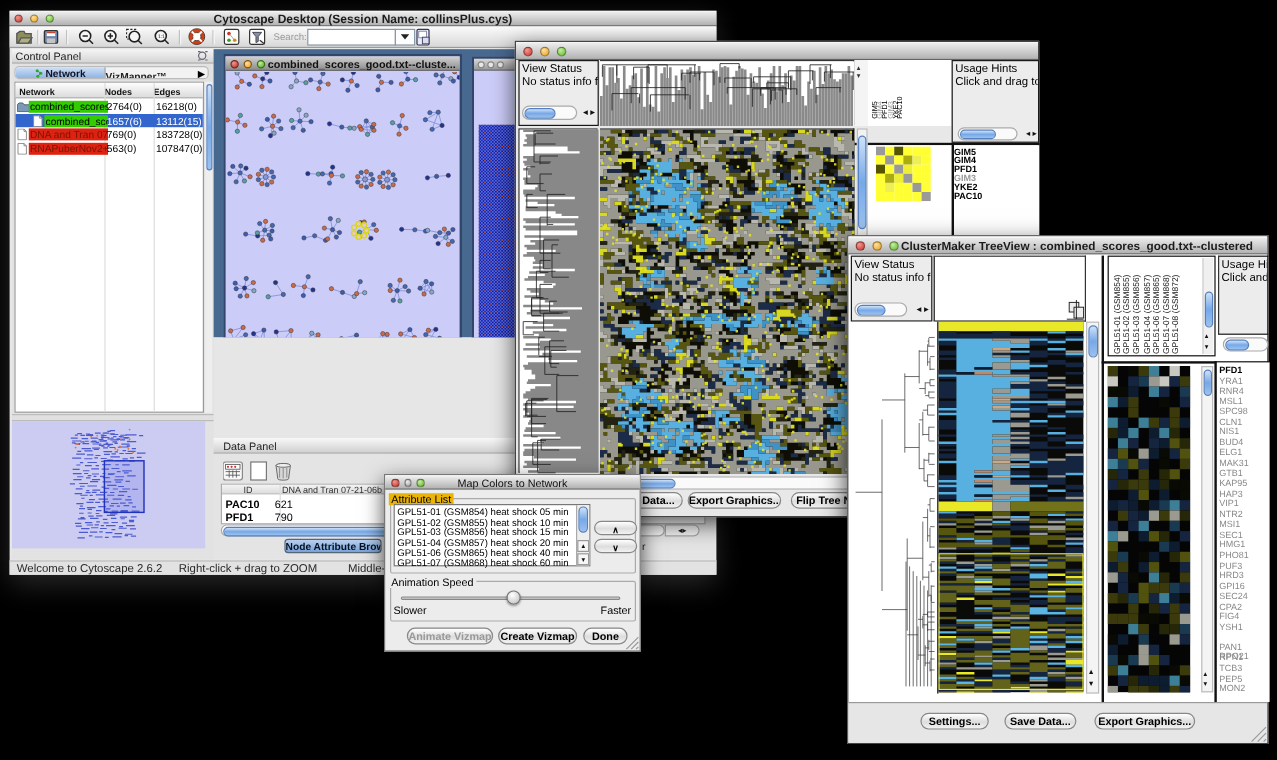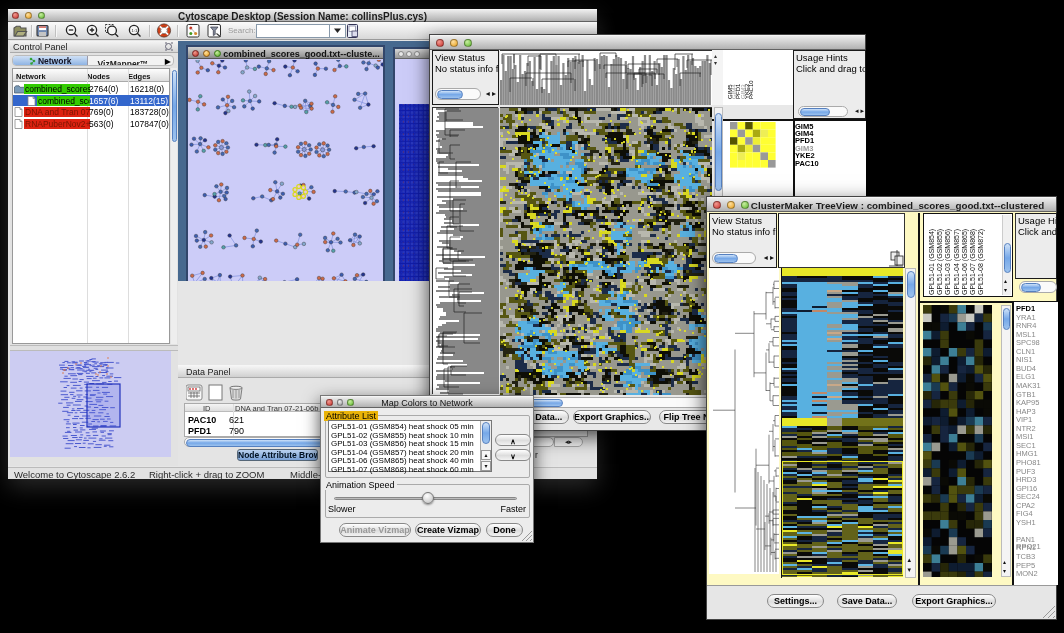--- a/index.html
+++ b/index.html
@@ -78,21 +78,21 @@
           <path d="M1 1h2M7 1h2M1 8h2M7 8h2" stroke="#667" stroke-width="1"></path>
         </svg>
       </div>
       <div style="position:absolute;left:2px;top:14px;width:162px;height:11px;background:#f2f2f2;border:1px solid #bbb;border-radius:4px;overflow:hidden">
         <div style="position:absolute;left:0;top:0;width:75px;height:100%;background:linear-gradient(#cfe0f5,#8fb4e4);border-right:1px solid #99a;text-align:center;font-size:8.5px;font-weight:bold;color:#112"><svg width="7" height="8" style="vertical-align:-1px">
             <circle cx="2" cy="2" r="1.3" fill="#3a3"></circle>
             <circle cx="5" cy="4" r="1.3" fill="#3a3"></circle>
             <circle cx="2.5" cy="6.5" r="1.3" fill="#3a3"></circle>
             <path d="M2 2l3 2-2.5 2.5" stroke="#383" stroke-width="0.7" fill="none"></path>
           </svg> Network</div>
-        <div style="position:absolute;left:75px;top:0;width:70px;height:100%;text-align:center;font-size:8.5px;font-weight:bold;color:#222;padding-top:3px">VizMapper™</div>
+        <div style="position:absolute;left:75px;top:0;width:70px;height:100%;font-size:8.5px;font-weight:bold;color:#222;padding-top:3px">VizMapper™</div>
         <div style="position:absolute;right:2px;top:1px;font-size:8px">▶</div>
       </div>
       <div style="position:absolute;left:2px;top:27px;width:158px;height:276px;background:#fff;border:1px solid #999">
         <div style="position:absolute;left:0;top:0;width:100%;height:13px;background:linear-gradient(#fdfdfd,#dcdcdc);border-bottom:1px solid #aaa;font-size:7.5px;font-weight:bold;color:#111">
           <span style="position:absolute;left:3px;top:3px">Network</span>
           <span style="position:absolute;left:74px;top:3px">Nodes</span>
           <span style="position:absolute;left:115px;top:3px">Edges</span>
         </div>
         <div style="position:absolute;left:73.5px;top:0;width:1px;height:100%;background:#ddd"></div>
         <div style="position:absolute;left:114.5px;top:0;width:1px;height:100%;background:#ddd"></div>
@@ -659,21 +659,21 @@
       <div style="position:absolute;left:1px;bottom:2px;font-size:6px;color:#333">▾</div>
     </div>
     <div class="sb" style="left:70px;top:362px;width:212px;height:11px">
       <div class="thumb" style="left:2px;top:0.5px;width:60px;height:8px"></div>
     </div>
     <div class="aquabtn" style="left:16px;top:375px;width:58px;height:14px;font-size:9px;padding-top:1px">Settings...</div>
     <div class="aquabtn" style="left:75px;top:375px;width:64px;height:14px;font-size:9px;padding-top:1px">Save Data...</div>
     <div class="aquabtn" style="left:143px;top:375px;width:78px;height:14px;font-size:9px;padding-top:1px">Export Graphics...</div>
     <div class="aquabtn" style="left:229px;top:375px;width:76px;height:14px;font-size:9px;padding-top:1px">Flip Tree Nodes</div>
   </div>
-<div class="win" style="left:706px;top:196px;width:351px;height:424px;background:#fef9c3;border:1px solid #444;box-shadow:0 8px 20px rgba(0,0,0,.8)">
+<div class="win" style="left:706px;top:196px;width:351px;height:424px;background:#ffffff;border:1px solid #444;box-shadow:0 8px 20px rgba(0,0,0,.8)">
     <div class="tbar" style="height:15px"></div>
     <div class="lights" style="left:6px;top:4px">
       <div class="lt" style="width:8px;height:8px;background:radial-gradient(circle at 35% 30%,#f09a90,#cc3430)"></div>
       <div class="lt" style="width:8px;height:8px;background:radial-gradient(circle at 35% 30%,#ffe0a0,#e9a11c)"></div>
       <div class="lt" style="width:8px;height:8px;background:radial-gradient(circle at 35% 30%,#c8eea0,#62ba2f)"></div>
     </div>
     <div class="ttl" style="top:2.5px;left:32px;font-size:9.8px">ClusterMaker TreeView : combined_scores_good.txt--clustered</div>
     <div class="panelbox" style="left:2px;top:16px;width:68px;height:55px">
       <div style="position:absolute;left:2px;top:1px;font-size:9.5px">View Status</div>
       <div style="position:absolute;left:2px;top:12px;font-size:9.5px;white-space:nowrap;overflow:hidden;width:64px">No status info f</div>

